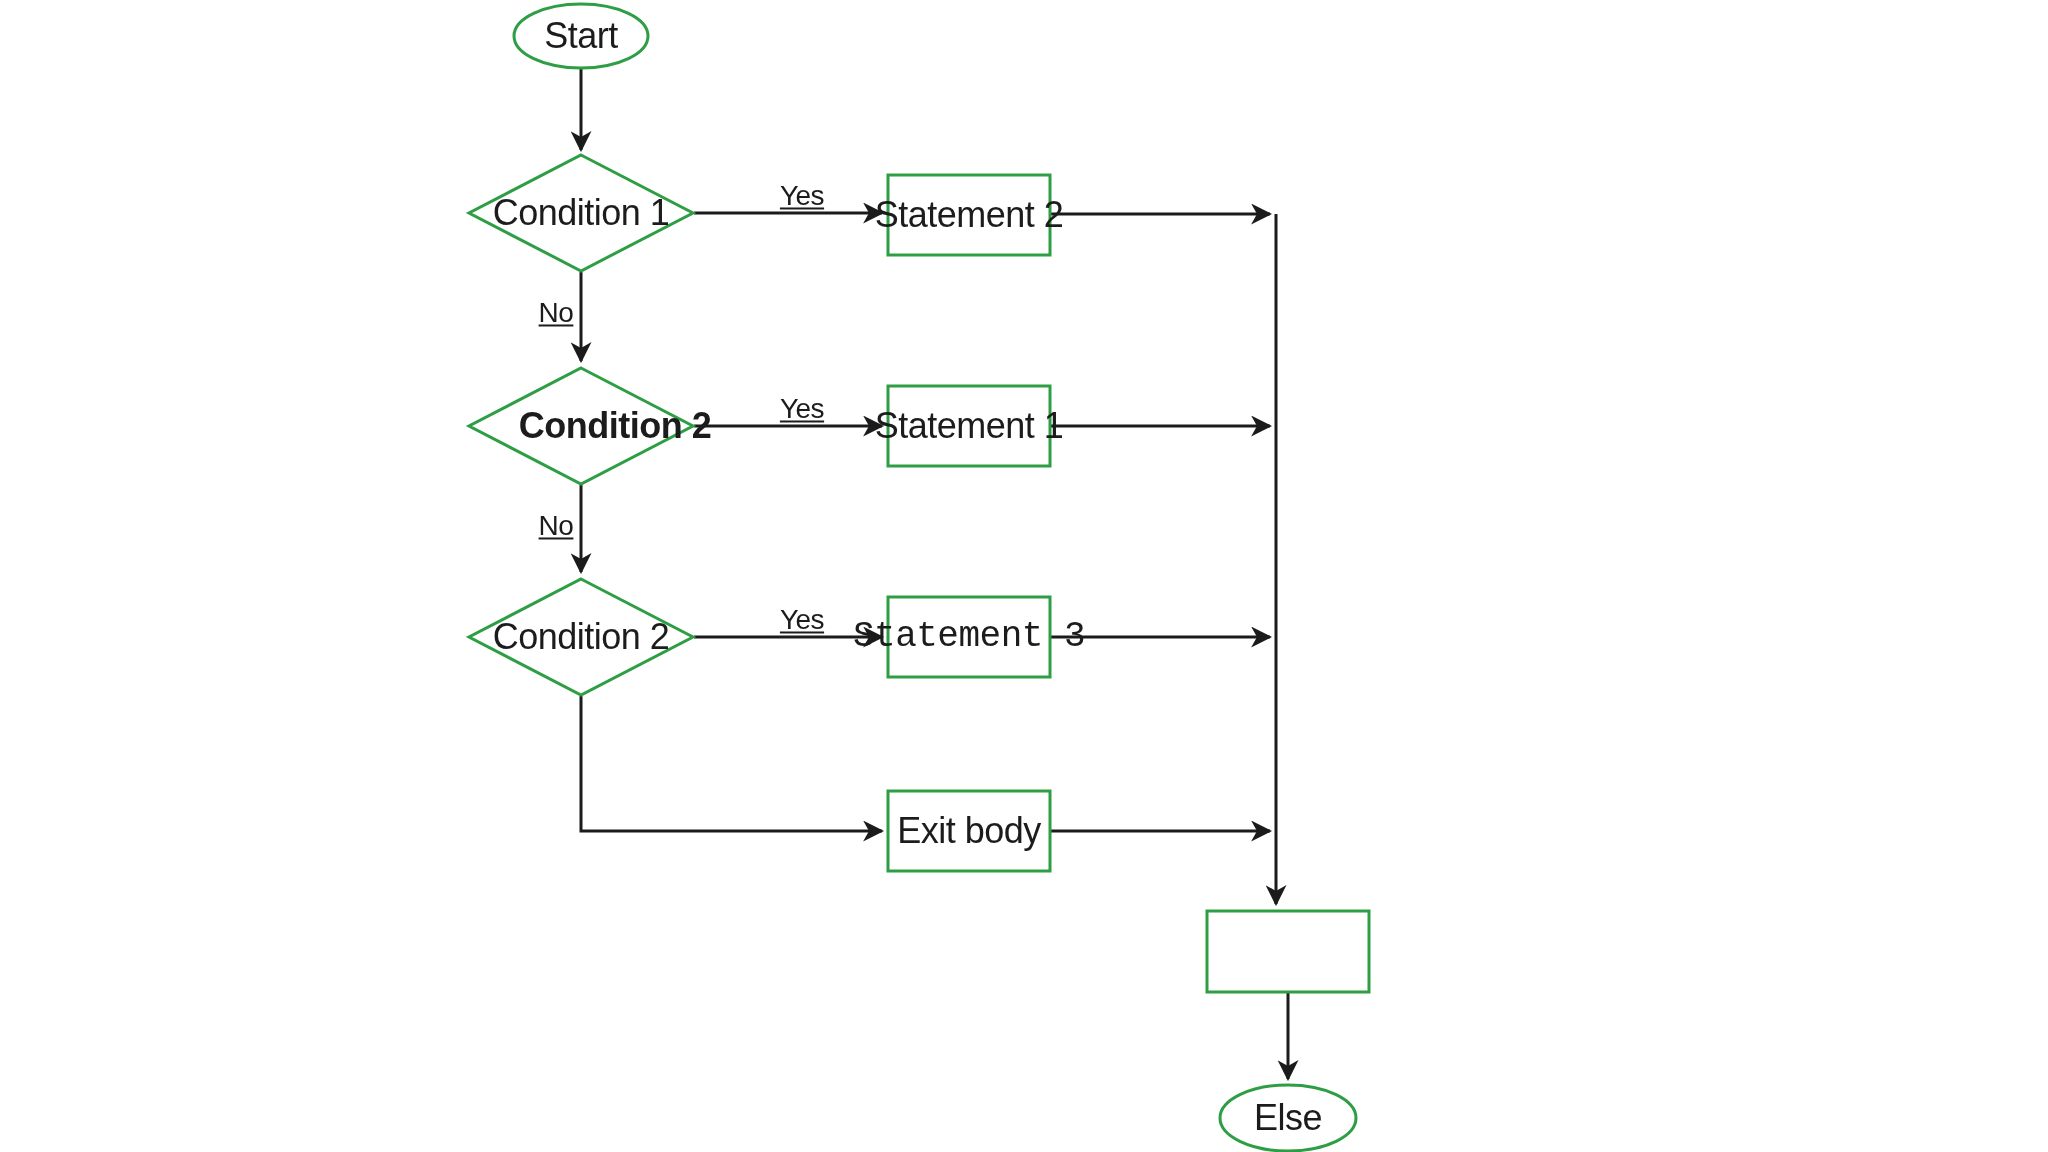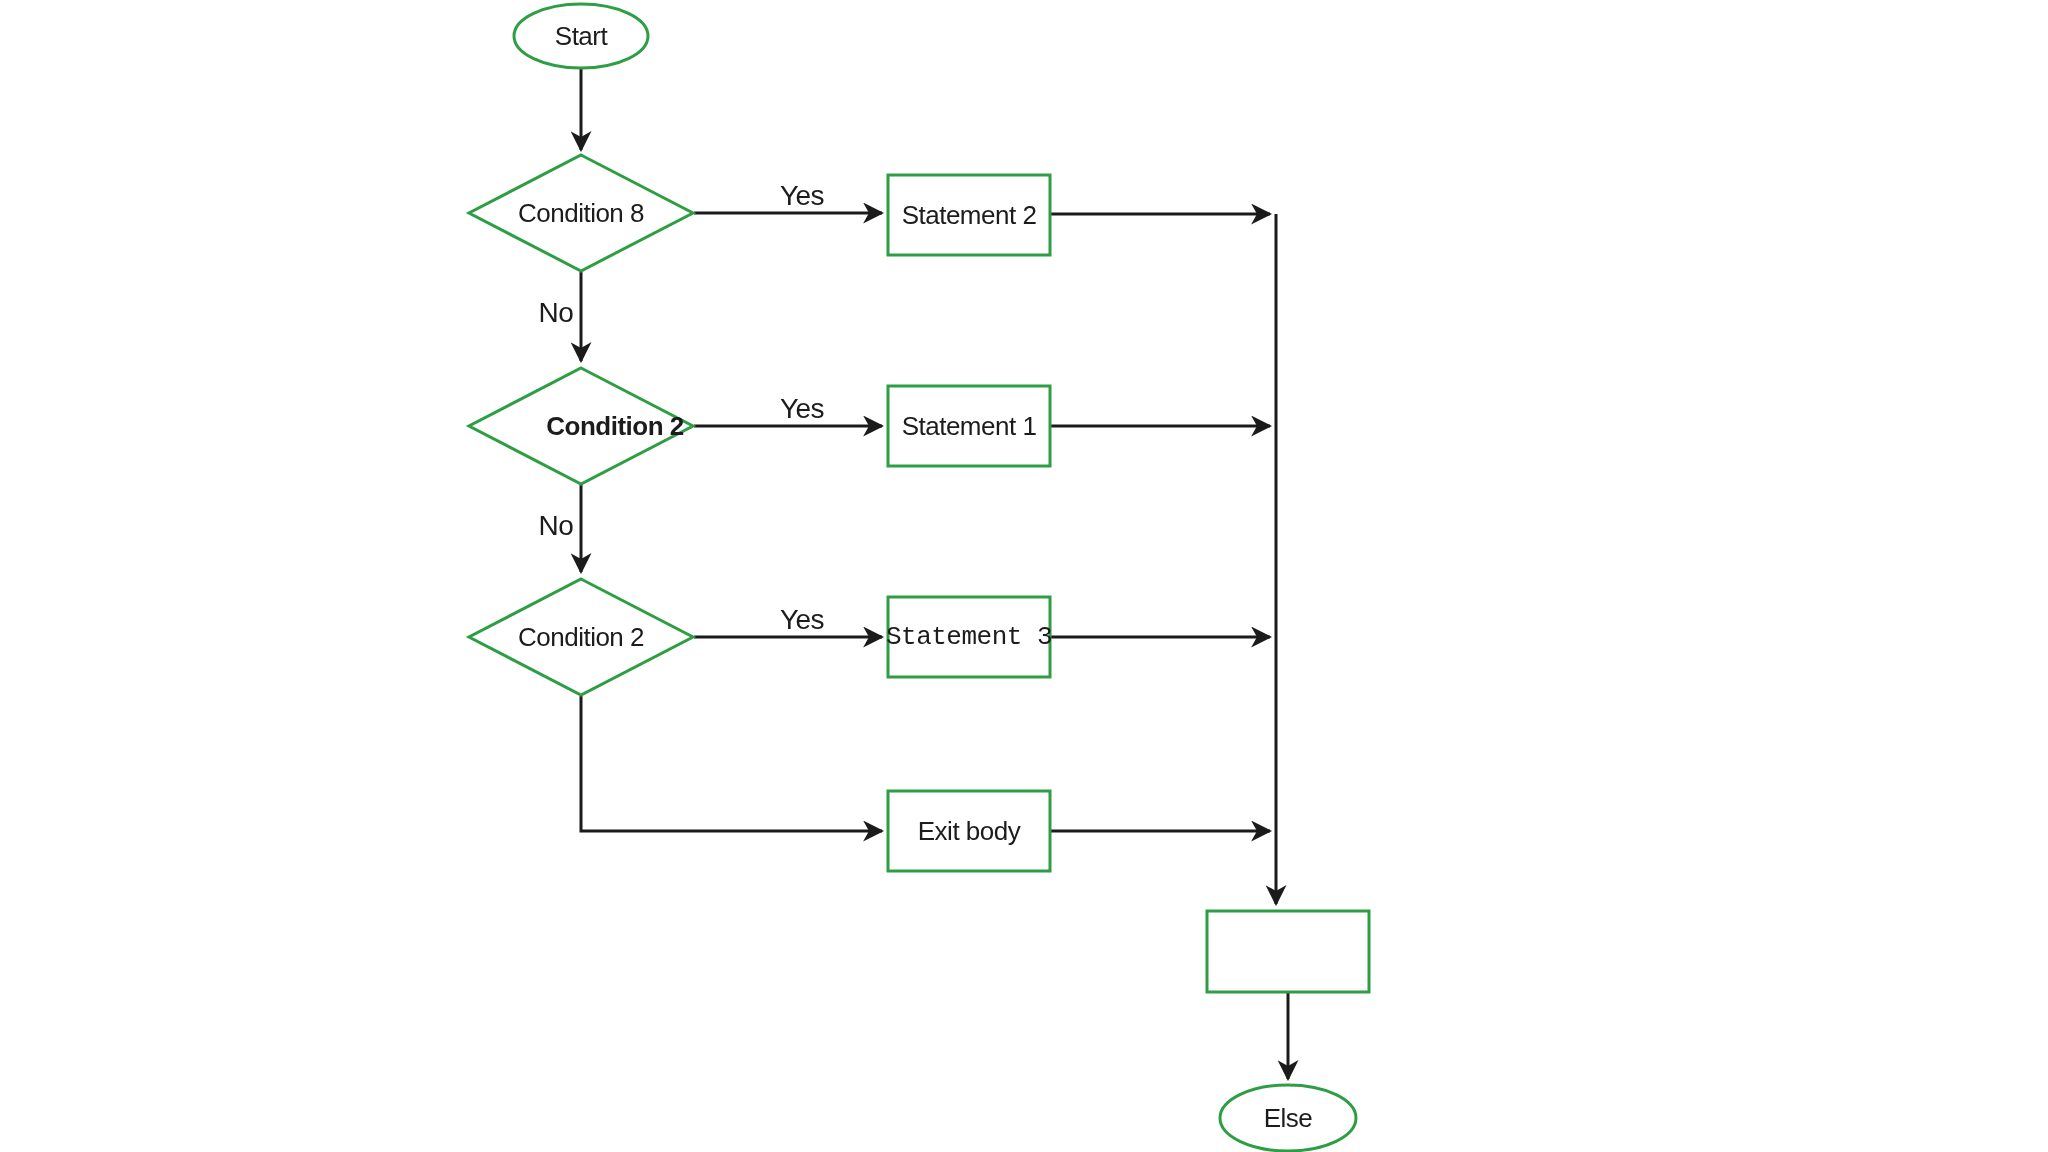--- a/index.html
+++ b/index.html
@@ -21,27 +21,27 @@
   .shape {
     stroke: var(--shape-stroke, #2e9e44);
     stroke-width: 3;
     fill: #ffffff;
   }
   #arrowhead-path { fill: var(--edge-color, #1b1b1b); }
   .label {
     position: absolute;
     transform: translate(-50%, -50%);
     color: var(--text-color, #1c1c1c);
-    font-size: 26px;
+    font-size: 36px;
     letter-spacing: -0.5px;
     line-height: 1.18;
     text-align: center;
     white-space: pre-line;
   }
-  .edge-label { font-size: 28px; }
+  .edge-label { font-size: 28px; text-decoration: underline; }
 </style>
 </head>
 <body>
 
 <div id="canvas">
 
   <svg id="flow-svg" width="2048" height="1152" viewBox="0 0 2048 1152">
     <defs>
       <marker id="arrow" viewBox="0 0 10 10" refX="9" refY="5" markerWidth="7" markerHeight="7" orient="auto-start-reverse">
         <path id="arrowhead-path" d="M0,0 L10,5 L0,10 L2.8,5 Z"></path>
@@ -68,21 +68,21 @@
     <polygon class="shape" points="581,368 693,426 581,484 469,426"></polygon>
     <rect class="shape" x="888" y="386" width="162" height="80"></rect>
     <polygon class="shape" points="581,579 693,637 581,695 469,637"></polygon>
     <rect class="shape" x="888" y="597" width="162" height="80"></rect>
     <rect class="shape" x="888" y="791" width="162" height="80"></rect>
     <rect class="shape" x="1207" y="911" width="162" height="81"></rect>
     <ellipse class="shape" cx="1288" cy="1118" rx="68" ry="33"></ellipse>
   </svg>
 
   <div class="label" style="left:581px; top:36px;">Start</div>
-  <div class="label" style="left:581px; top:213px;">Condition 8</div>
+  <div class="label" style="left:581px; top:213px;">Condition 1</div>
   <div class="label" style="left:969px; top:215px;">Statement 2</div>
   <div class="label" style="left:615px; top:426px;font-weight:bold;">Condition 2</div>
   <div class="label" style="left:969px; top:426px;">Statement 1</div>
   <div class="label" style="left:581px; top:637px;">Condition 2</div>
   <div class="label" style="left:969px; top:637px;font-family:Liberation Mono, monospace;">Statement 3</div>
   <div class="label" style="left:969px; top:831px;">Exit body</div>
   <div class="label" style="left:1288px; top:1118px;">Else</div>
 
   <div class="label edge-label" style="left:802px; top:196px;">Yes</div>
   <div class="label edge-label" style="left:556px; top:313px;">No</div>

